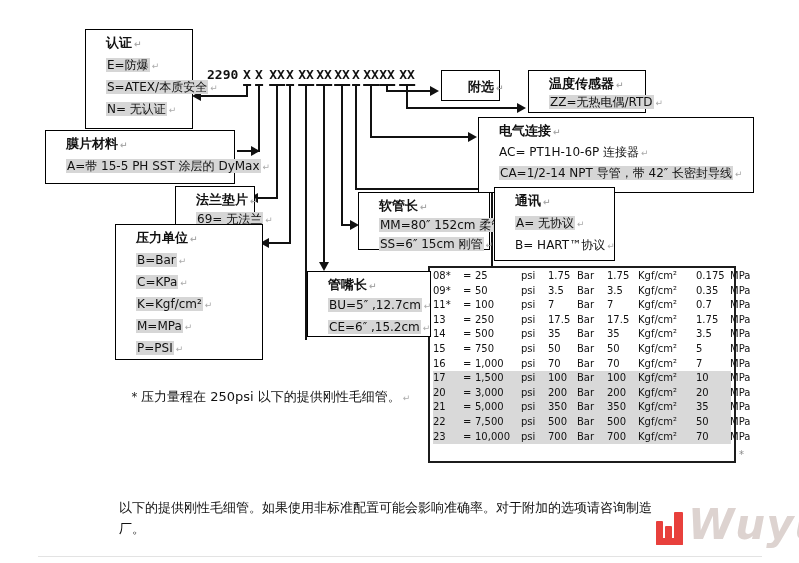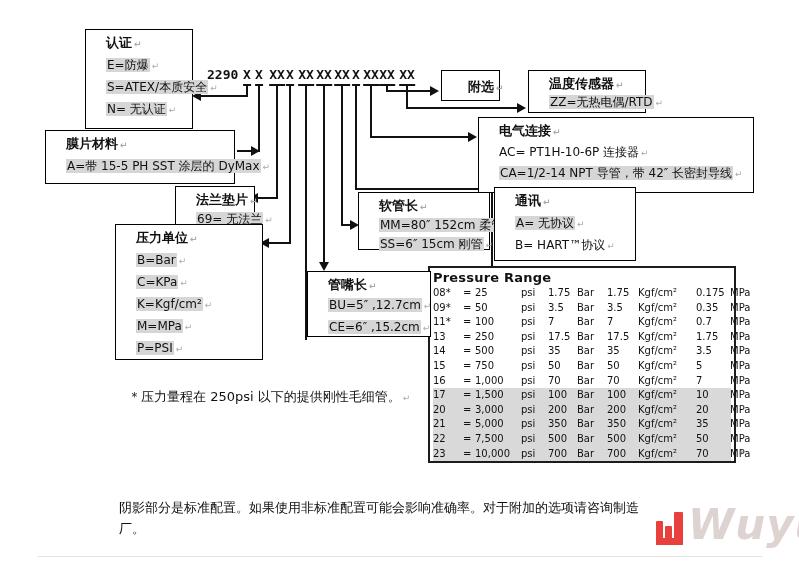--- a/index.html
+++ b/index.html
@@ -156,21 +156,21 @@
 
   <div class="box" style="left:358px;top:192px;width:132px;height:58px;z-index:2">
     <div class="bt pm">软管长</div>
     <div>
 
     <div class="itx-row" style="margin-top:3px"><span class="hl">MM=80″  152cm 柔管</span><span class="pm"></span></div>
         <div class="itx-row" style="margin-top:3px"><span class="hl">SS=6″  15cm 刚管</span><span class="pm"></span></div>
       </div>
   </div>
 
-  <div class="box" style="left:494px;top:187px;width:142px;height:74px;z-index:4">
+  <div class="box" style="left:494px;top:187px;width:121px;height:74px;z-index:4">
     <div class="bt pm">通讯</div>
     <div>
 
     <div class="itx-row"><span class="hl">A= 无协议</span><span class="pm"></span></div>
         <div class="itx-row"><span>B= HART™协议</span><span class="pm"></span></div>
       </div>
   </div>
 
   <div class="box" style="left:441px;top:70px;width:59px;height:31px">
     <div class="bt pm" style="padding:3px 0 0 6px">附选</div>
@@ -187,21 +187,20 @@
   <div class="box" style="left:478px;top:117px;width:276px;height:76px">
     <div class="bt pm">电气连接</div>
     <div>
 
     <div class="itx-row" style="margin-top:5px"><span>AC= PT1H-10-6P 连接器</span><span class="pm"></span></div>
         <div class="itx-row" style="margin-top:5px"><span class="hl">CA=1/2-14 NPT 导管，带 42″ 长密封导线</span><span class="pm"></span></div>
       </div>
   </div>
 
   <div class="ptable">
-    <div class="pt-title">Pressure Range</div>
     <div>
 
         <div class="pt-row">
           <span>08*</span>
           <span>=</span>
           <span>25</span>
           <span>psi</span>
           <span>1.75</span>
           <span>Bar</span>
           <span>1.75</span>
@@ -351,21 +350,21 @@
           <span>Kgf/cm²</span>
           <span>70</span>
           <span>MPa</span>
         </div>
       </div>
   </div>
   <div class="anchor-mark">*</div>
 
   <div class="note pm" style="left:128px;top:388px">＊压力量程在 250psi 以下的提供刚性毛细管。</div>
   <div class="note" style="left:119px;top:497px;line-height:21px">
-    <div>阴影部分是标准配置。如果使用非标准配置可能会影响准确率。对于附加的选项请咨询制造</div>
+    <div>以下的提供刚性毛细管。如果使用非标准配置可能会影响准确率。对于附加的选项请咨询制造</div>
     <div>厂。</div>
   </div>
 
   <div class="logo">
     <div class="logo-ic">
       <i style="left:0;top:12px;width:7px;height:24px"></i>
       <i style="left:9px;top:17px;width:7px;height:19px"></i>
       <i style="left:18px;top:3px;width:9px;height:33px"></i>
       <i style="left:0;top:29px;width:27px;height:7px"></i>
     </div>

